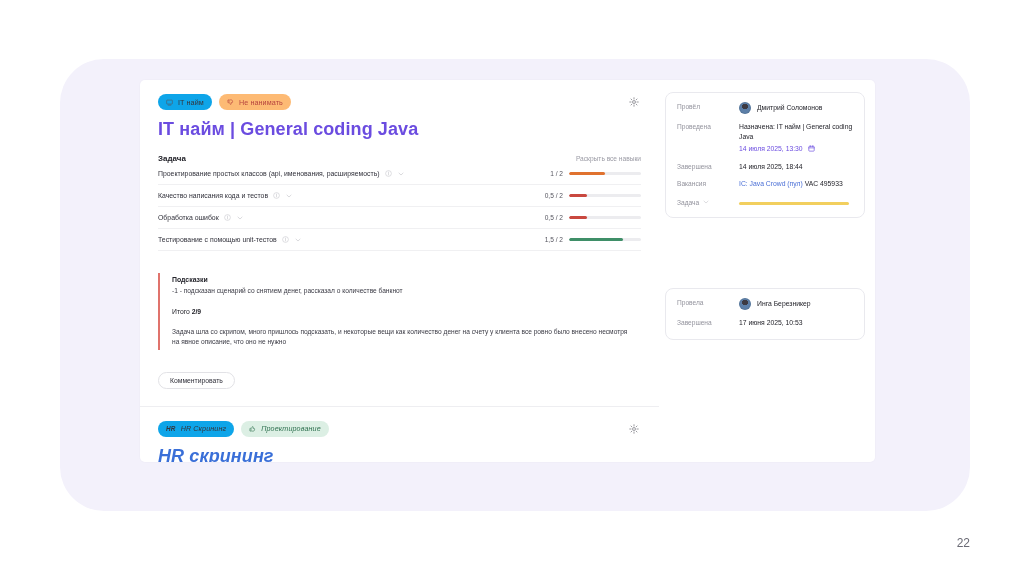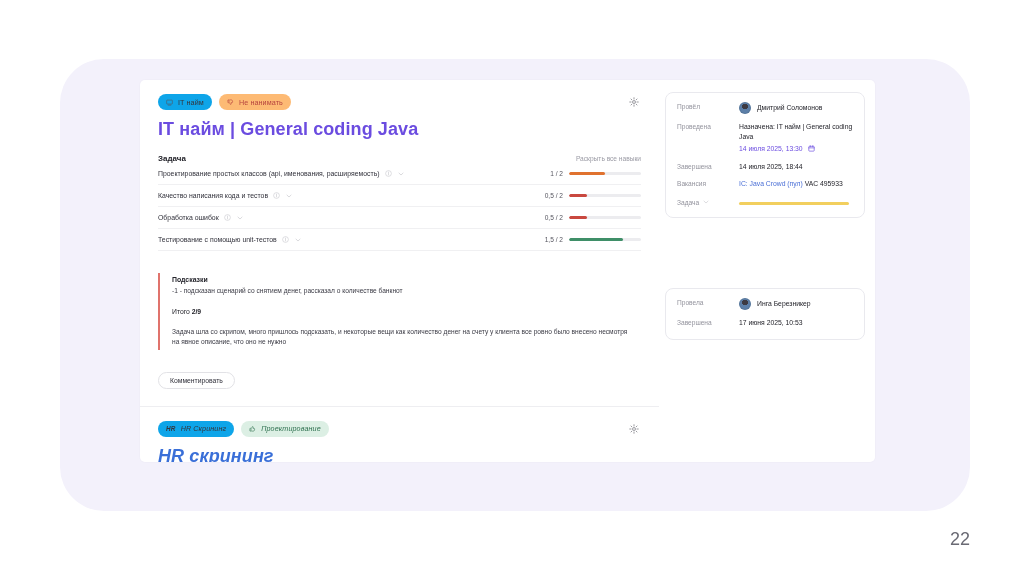--- a/index.html
+++ b/index.html
@@ -135,21 +135,21 @@
   .with-avatar { display: flex; align-items: center; }
   .cal-icon { width: 7px; height: 7px; vertical-align: -1px; margin-left: 3px; }
   .redact-bar {
     display: block; height: 2.6px; width: 110px;
     background: #f2cf5e; border-radius: 2px; margin-top: 5px;
   }
 
   
   #page-number {
     position: absolute; right: 54px; bottom: 26px;
-    font-size: 18px; color: #6a6a74;
+    font-size: 12px; color: #6a6a74;
   }
 </style>
 </head>
 <body>
 
 <div id="lavender-panel"></div>
 
 <div id="content-card">
 
   <div class="card-cols">

